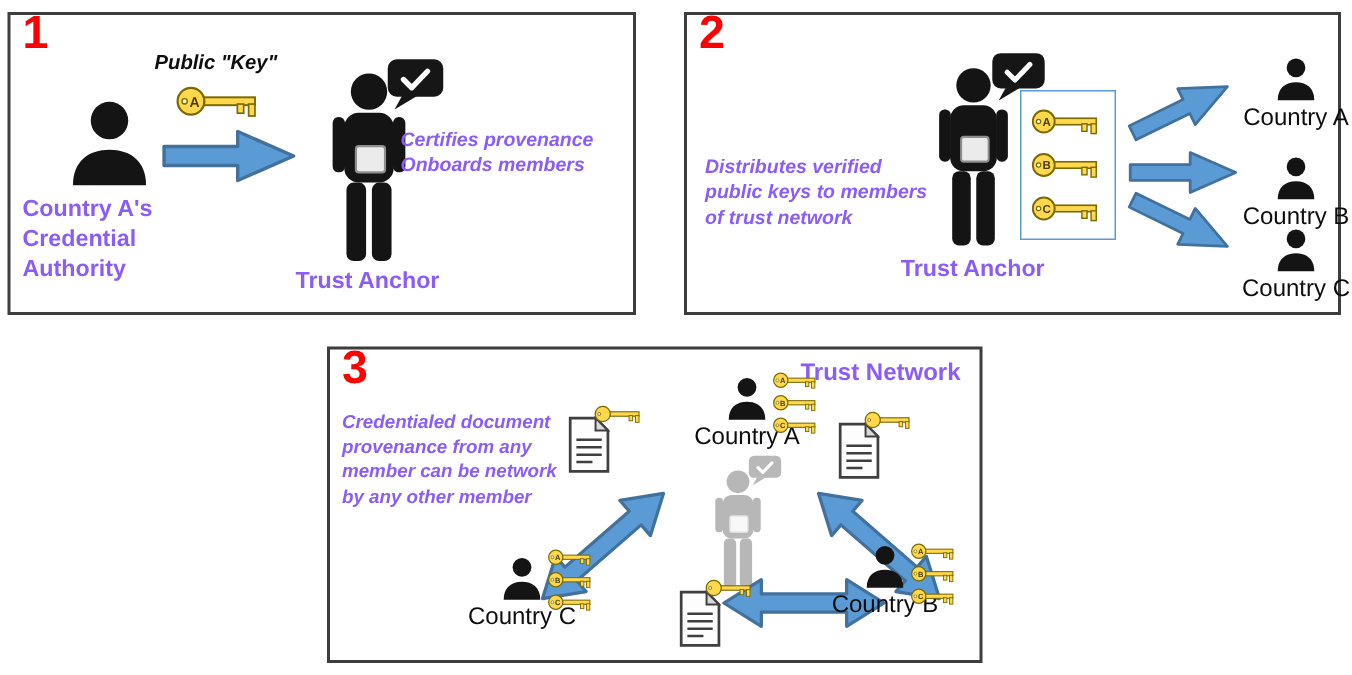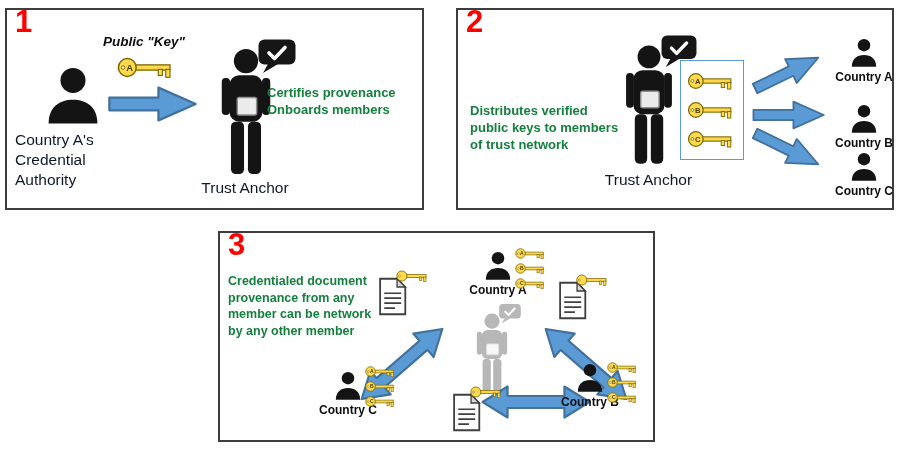--- a/index.html
+++ b/index.html
@@ -5,24 +5,24 @@
   * { box-sizing: border-box; }
   html,body { margin:0; padding:0; background:#ffffff; }
   body { font-family:"Liberation Sans", sans-serif; }
   #canvas { position:relative; width:901px; height:450px; background:#ffffff; overflow:hidden; }
   .panel { position:absolute; background:#ffffff; border:2px solid #3d3d3d; }
   #panel1 { left:5px;   top:8px;   width:419px; height:202px; }
   #panel2 { left:456px; top:8px;   width:438px; height:202px; }
   #panel3 { left:218px; top:231px; width:437px; height:211px; }
   .abs { position:absolute; }
   .step-num { position:absolute; left:8px; top:-6px; color:#FF0000; font-size:31px; font-weight:bold; }
-  .green-note { position:absolute; color:#15803d; font-weight:bold; 
+  .green-note { position:absolute; color:#8b5cf6; font-weight:bold; font-style:italic;
                 font-size:13px; line-height:1.32; white-space:pre-line; }
-  .big-label { font-weight:normal; font-size:15.5px; color:#0f172a; line-height:1.3; white-space:pre-line; }
-  .country-label { font-weight:bold; font-size:12px; color:#0d0d0d; margin-top:2px; white-space:nowrap; }
+  .big-label { font-weight:bold; font-size:15.5px; color:#8b5cf6; line-height:1.3; white-space:pre-line; }
+  .country-label { font-weight:normal; font-size:16px; color:#0d0d0d; margin-top:2px; white-space:nowrap; }
   .country { position:absolute; display:flex; flex-direction:column; align-items:center; width:80px; }
   .bust30 { width:30px; height:30px; }
   svg text.key-letter { font-family:"Liberation Sans", sans-serif; font-weight:bold; font-size:10px; fill:#4a3f00; }
 
   
   .p1-pubkey { left:96px; top:24px; font-size:13.5px; font-weight:bold; font-style:italic; color:#0d0d0d; }
   .p1-key    { left:110px; top:45px; width:60px; height:25px; }
   .p1-bust   { left:36px;  top:56px; width:60px; height:60px; }
   .p1-authority { left:8px; top:120px; }
   .p1-arrow  { left:97px;  top:74px; width:98px; height:40px; }
@@ -200,20 +200,21 @@
     <div class="country p2-country-c">
       <svg class="bust30" viewBox="0 0 48 48">
           <use href="#sym-bust"></use>
         </svg>
       <div class="country-label">Country C</div>
     </div>
   </section>
 
   <section class="panel" id="panel3">
     <div class="step-num">3</div>
+    <div class="abs p3-title big-label">Trust Network</div>
     <div class="green-note p3-note">Credentialed document
 provenance from any
 member can be network
 by any other member</div>
 
     <div class="country p3-country-a">
       <svg class="bust30" viewBox="0 0 48 48">
           <use href="#sym-bust"></use>
         </svg>
       <div class="country-label">Country A</div>

